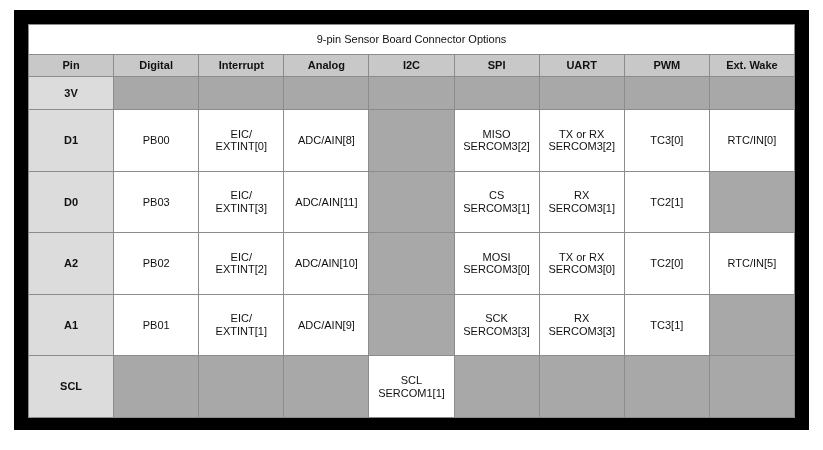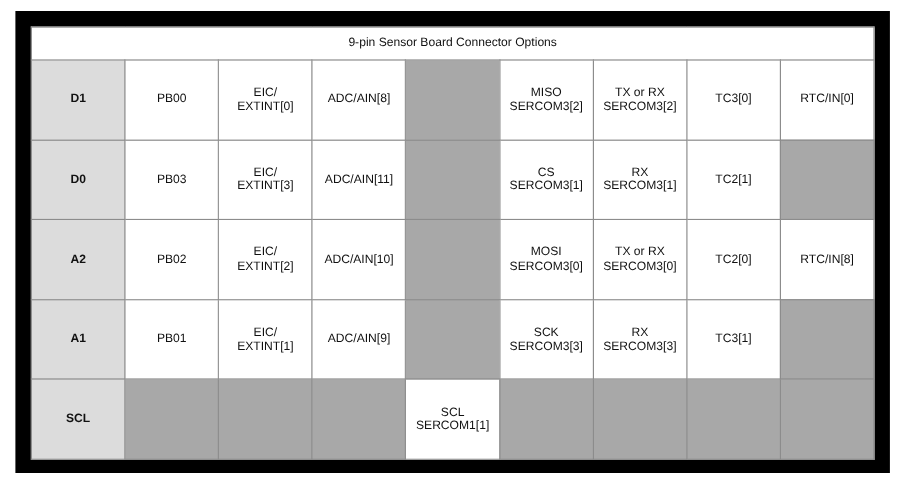--- a/index.html
+++ b/index.html
@@ -83,22 +83,44 @@
 </head>
 <body>
 
 <div id="frame">
   <div id="table-wrap">
     <table class="pin-table">
       <thead>
         <tr>
           <th class="title-cell" colspan="9">9-pin Sensor Board Connector Options</th>
         </tr>
+        <tr id="column-header-row">
+            <th class="col-head" style="width: 10.6%;">Pin</th>
+            <th class="col-head" style="width: 11.2%;">Digital</th>
+            <th class="col-head" style="width: 11.2%;">Interrupt</th>
+            <th class="col-head" style="width: 11.2%;">Analog</th>
+            <th class="col-head" style="width: 10.8%;">I2C</th>
+            <th class="col-head" style="width: 11.6%;">SPI</th>
+            <th class="col-head" style="width: 11.6%;">UART</th>
+            <th class="col-head" style="width: 10.6%;">PWM</th>
+            <th class="col-head" style="width: 11.2%;">Ext. Wake</th>
+          </tr>
       </thead>
       <tbody id="table-body">
+          <tr class="row-small">
+            <td class="pin-cell">3V</td>
+            <td class="empty-cell"></td>
+            <td class="empty-cell"></td>
+            <td class="empty-cell"></td>
+            <td class="empty-cell"></td>
+            <td class="empty-cell"></td>
+            <td class="empty-cell"></td>
+            <td class="empty-cell"></td>
+            <td class="empty-cell"></td>
+          </tr>
           <tr class="row-tall">
             <td class="pin-cell">D1</td>
             <td class="data-cell">
               <span class="cell-line">PB00</span>
             </td>
             <td class="data-cell">
               <span class="cell-line">EIC/</span>
               <span class="cell-line">EXTINT[0]</span>
             </td>
             <td class="data-cell">
@@ -164,21 +186,21 @@
               <span class="cell-line">SERCOM3[0]</span>
             </td>
             <td class="data-cell">
               <span class="cell-line">TX or RX</span>
               <span class="cell-line">SERCOM3[0]</span>
             </td>
             <td class="data-cell">
               <span class="cell-line">TC2[0]</span>
             </td>
             <td class="data-cell">
-              <span class="cell-line">RTC/IN[8]</span>
+              <span class="cell-line">RTC/IN[5]</span>
             </td>
           </tr>
           <tr class="row-tall">
             <td class="pin-cell">A1</td>
             <td class="data-cell">
               <span class="cell-line">PB01</span>
             </td>
             <td class="data-cell">
               <span class="cell-line">EIC/</span>
               <span class="cell-line">EXTINT[1]</span>

